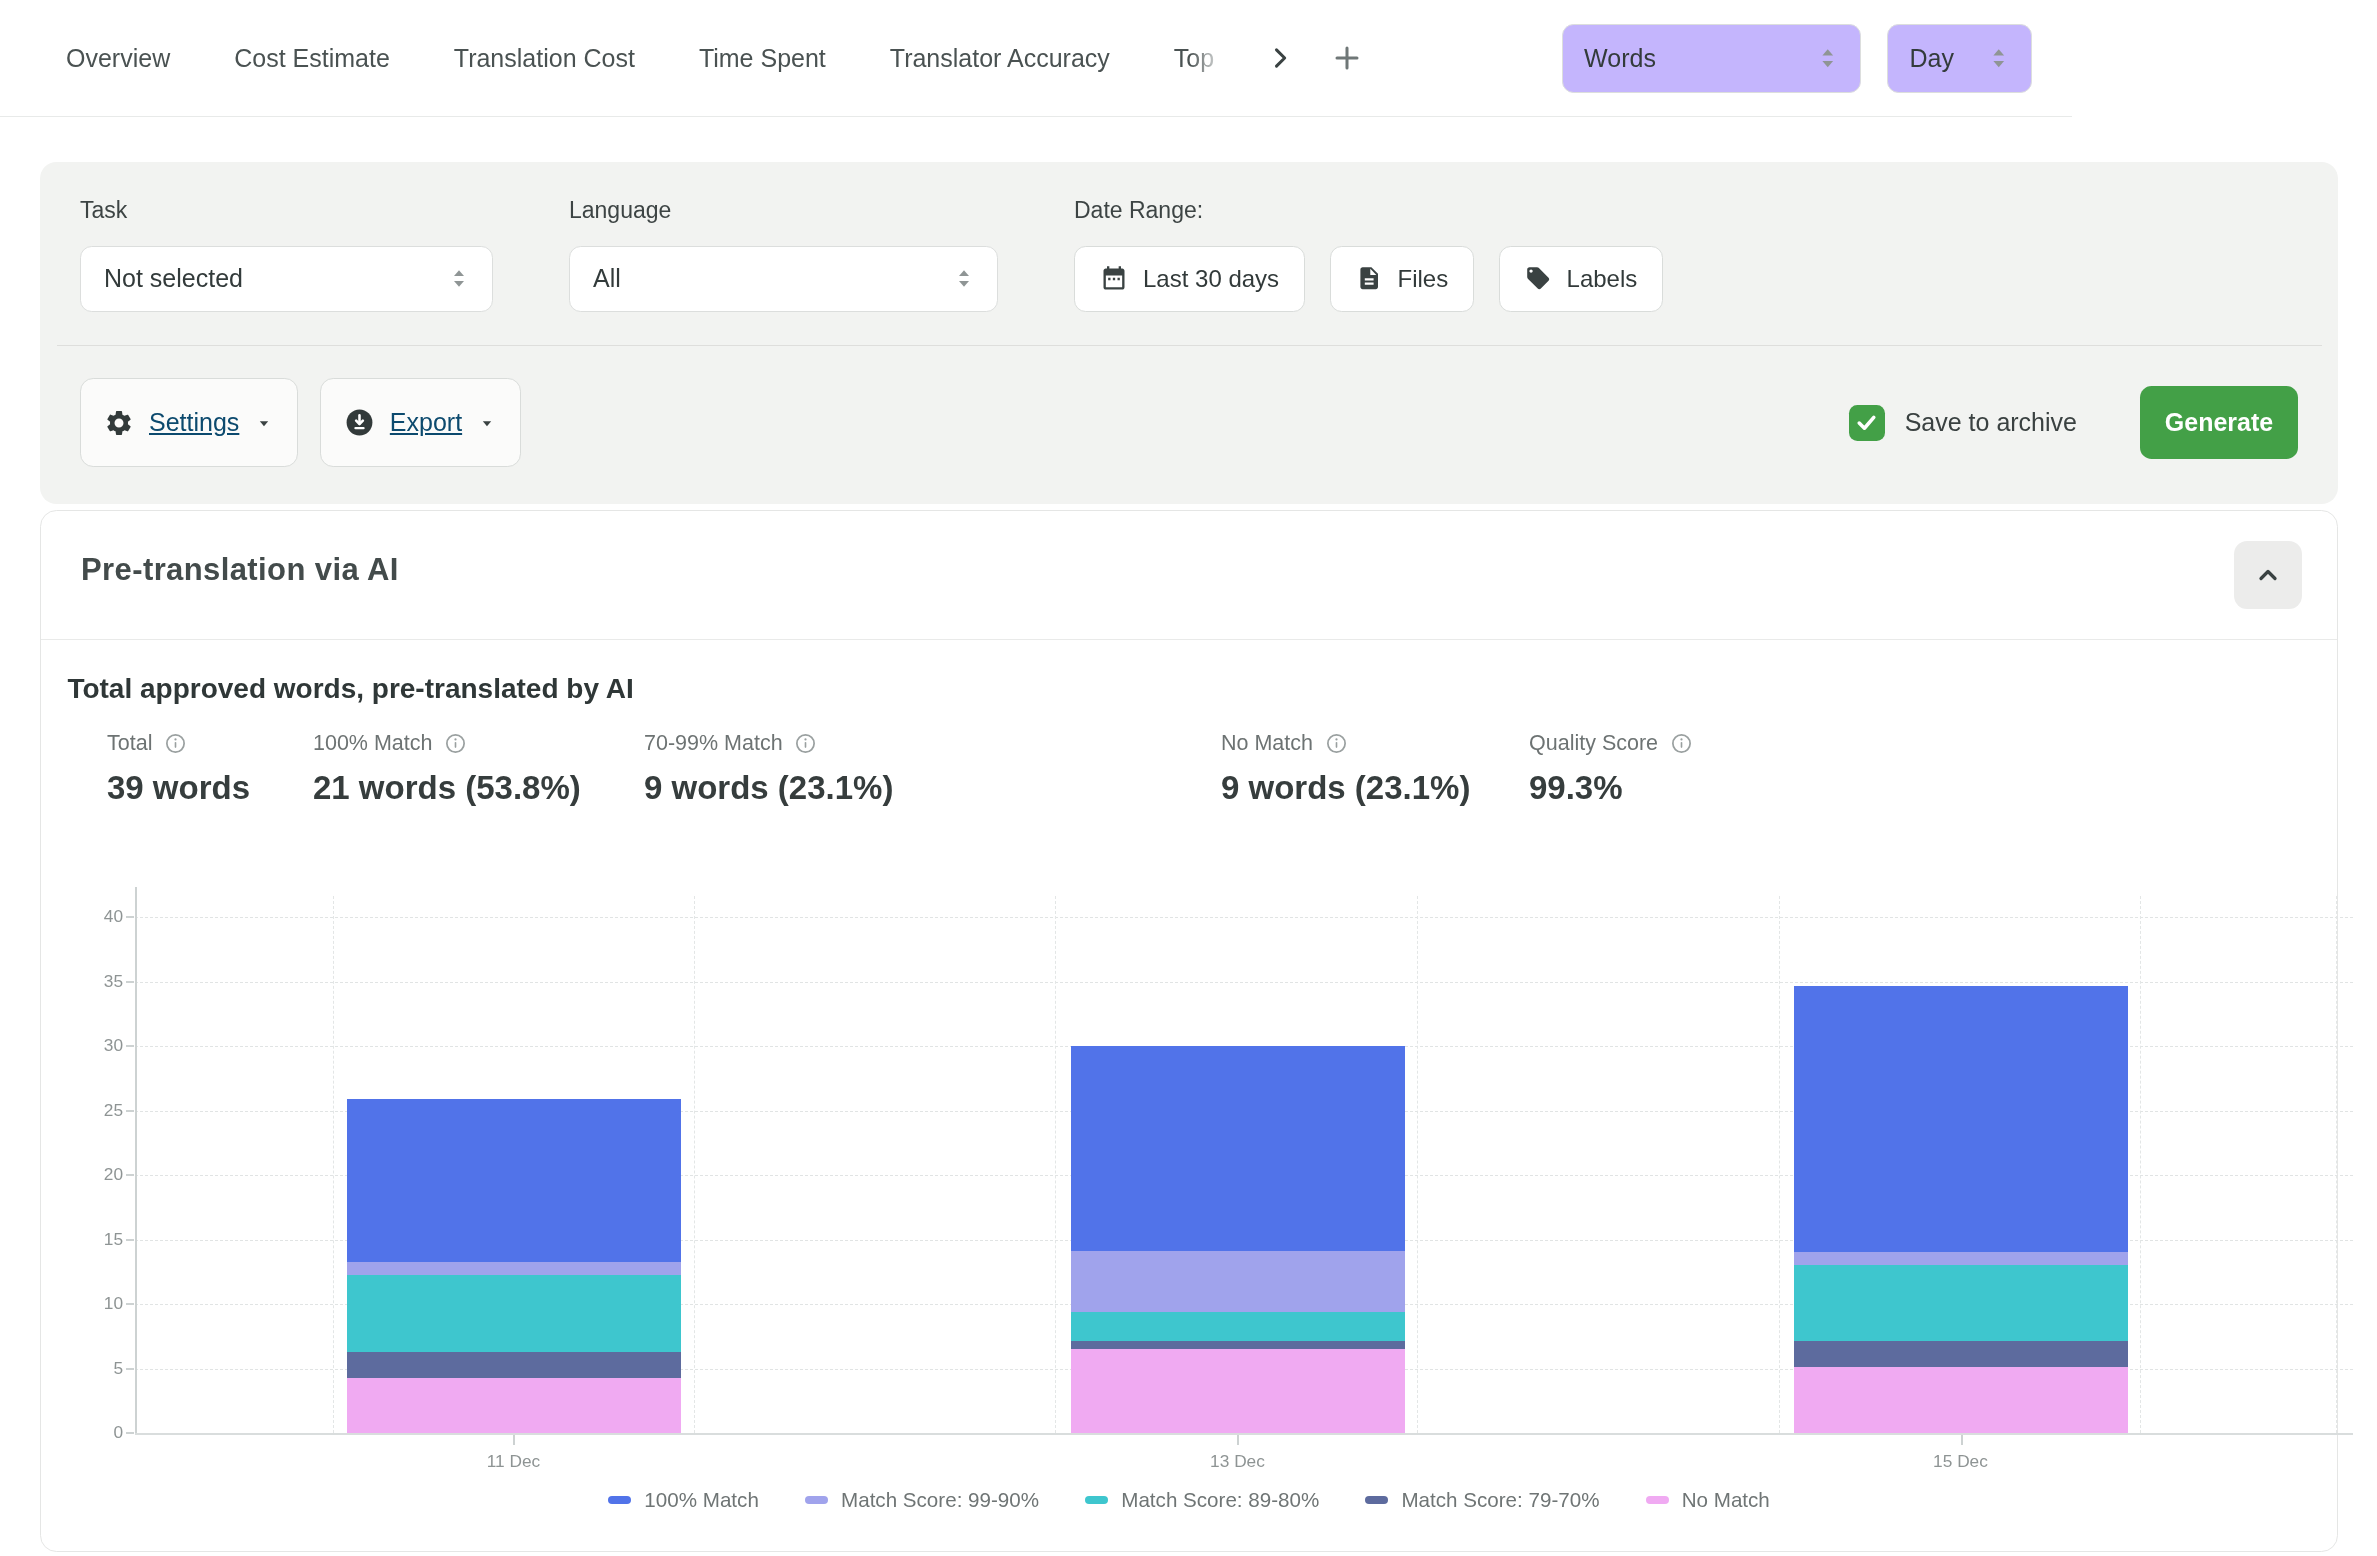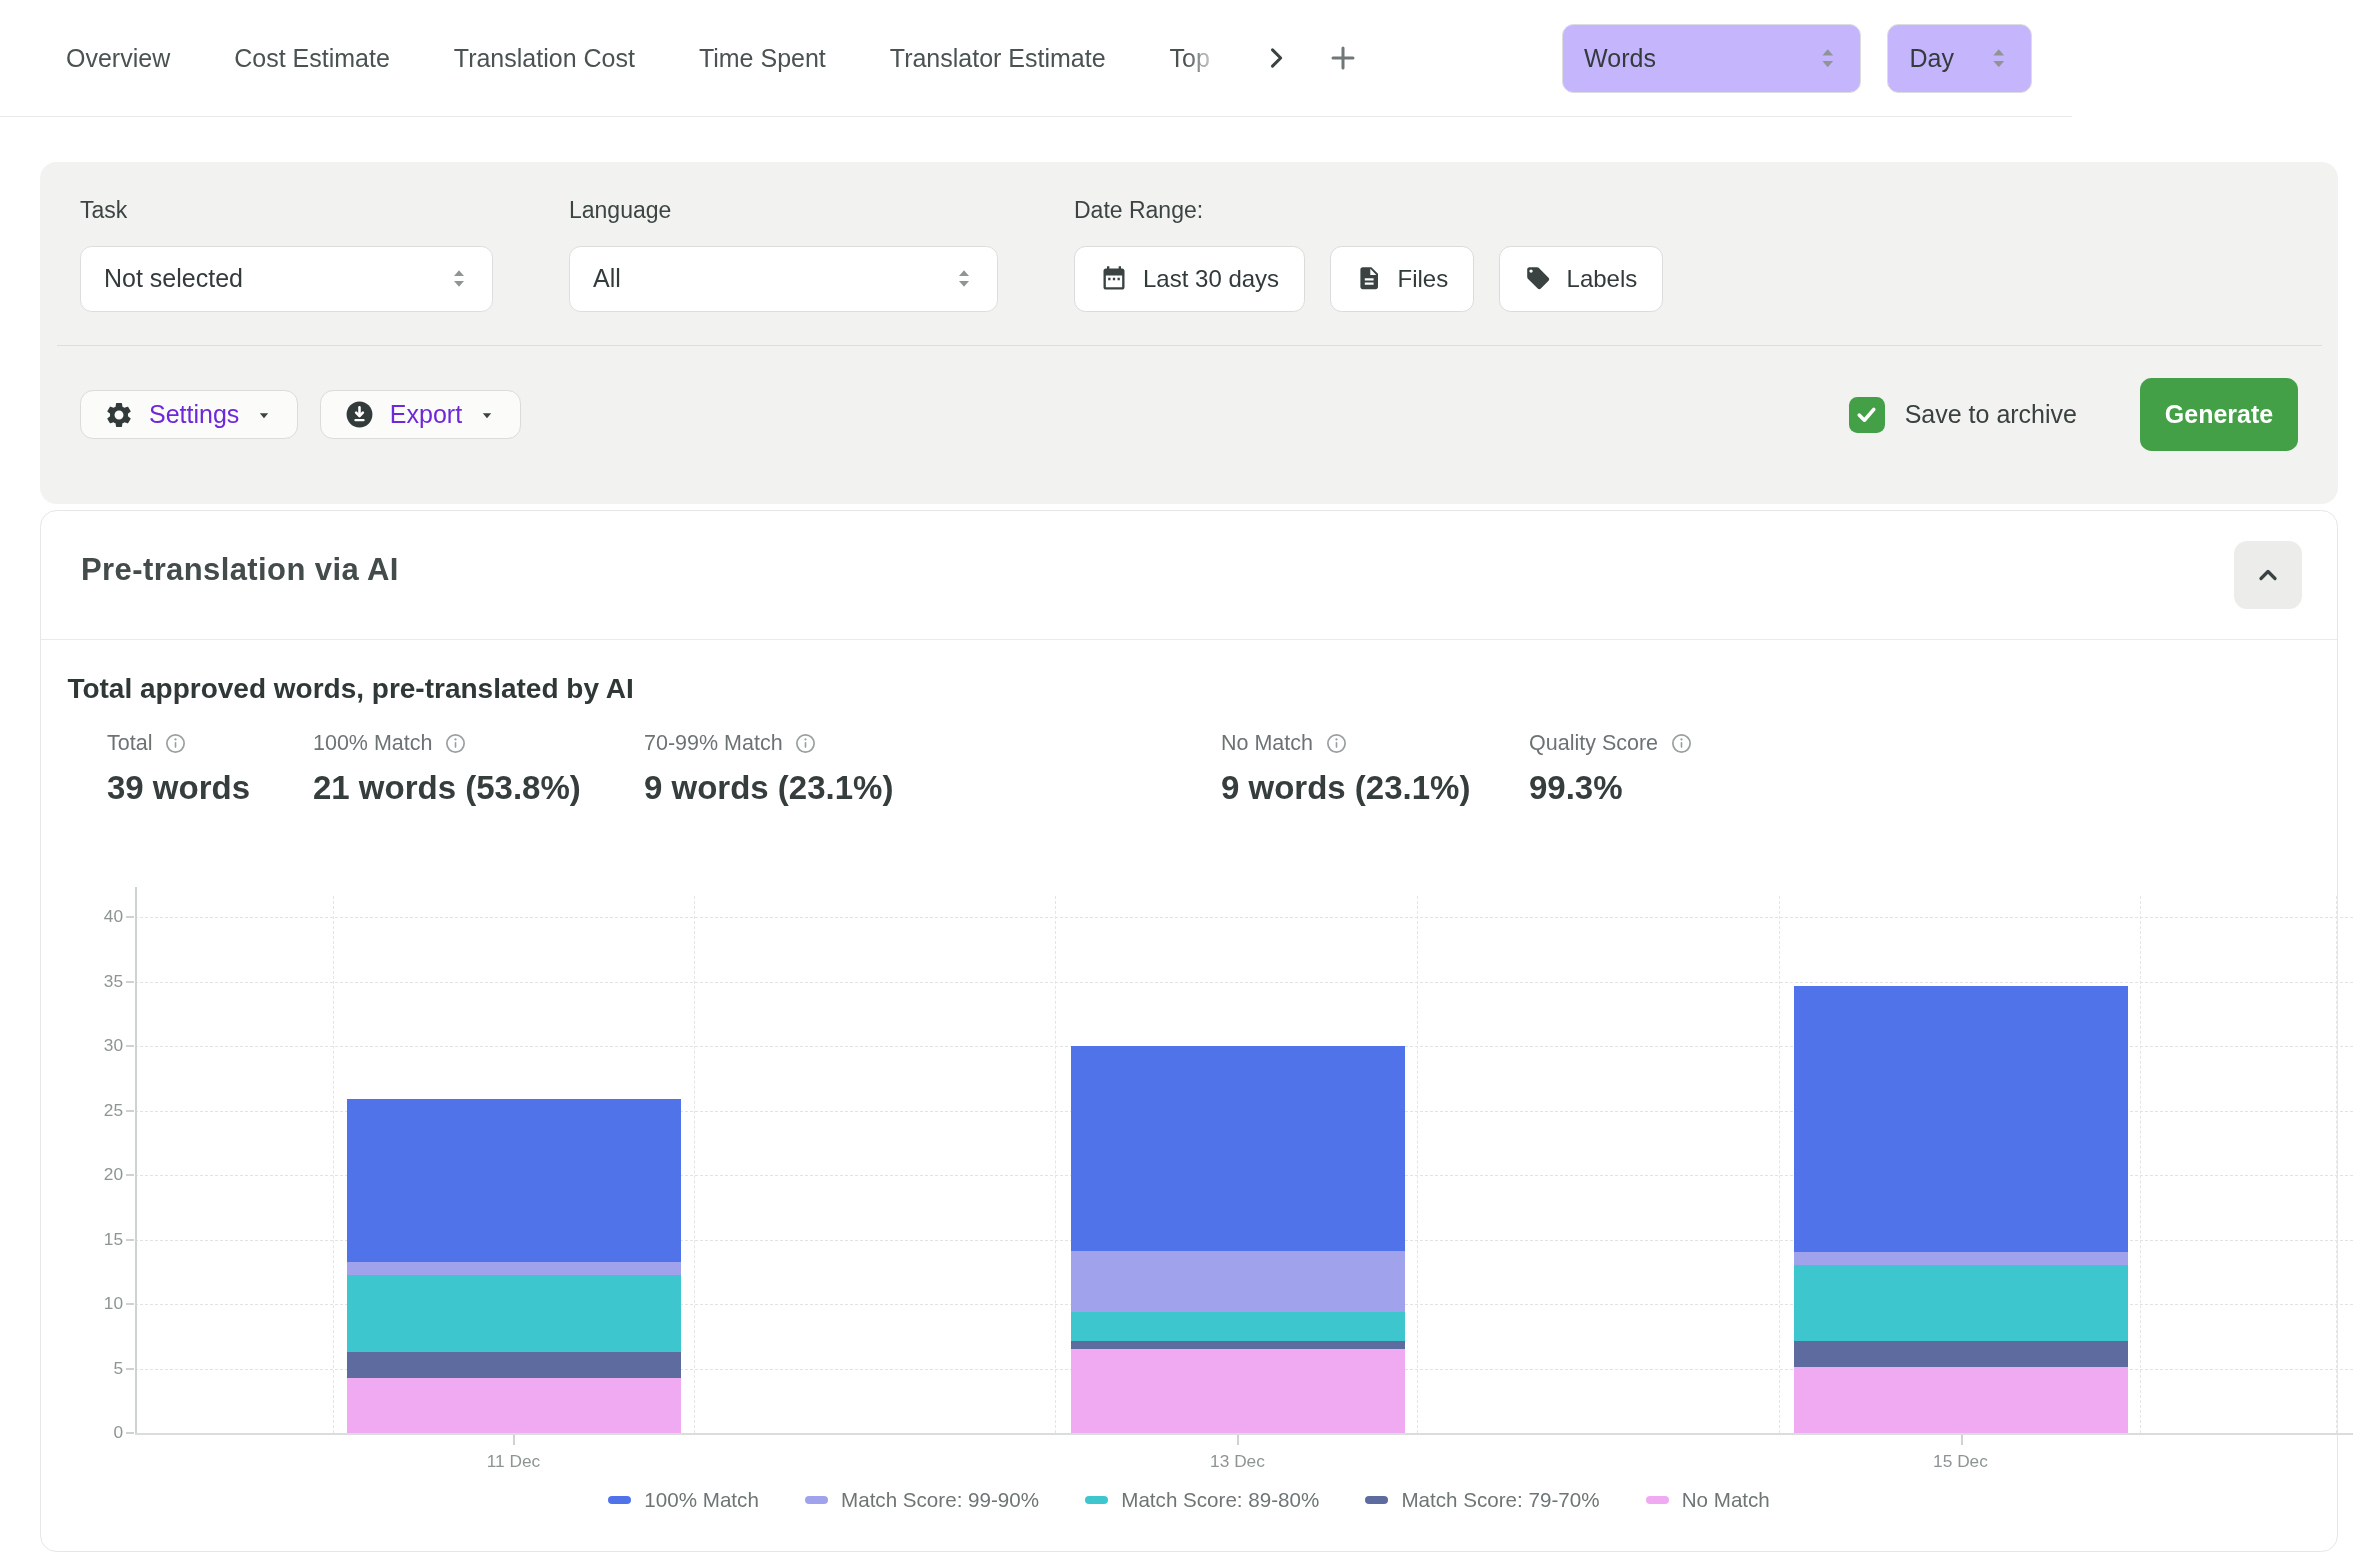--- a/index.html
+++ b/index.html
@@ -25,21 +25,21 @@
   .filter-card { position:absolute; left:40px; top:162px; width:2298px; height:342px; background:#f2f3f1; border-radius:16.5px; }
   .filter-row1 { position:absolute; left:40px; top:35px; right:40px; display:flex; align-items:flex-start; }
   .fgroup { display:flex; flex-direction:column; }
   .flabel { font-size:23px; color:#3d4444; margin-bottom:21.5px; }
   .fselect { height:66px; background:#fff; border:1.7px solid #dcdedd; border-radius:11.6px; display:flex; align-items:center; justify-content:space-between; padding:0 23px; font-size:25px; color:#333b3b; cursor:pointer; }
   .w500 { width:413px; } .w520 { width:429px; }
   .btn-row { display:flex; gap:25px; }
   .wbtn { height:66px; background:#fff; border:1.7px solid #d9dcda; border-radius:11.6px; display:flex; align-items:center; gap:15px; padding:0 25px; font-size:24px; color:#323a3a; cursor:pointer; white-space:nowrap; }
   .divider { position:absolute; left:16.5px; right:16.5px; top:183px; border-top:1.7px solid #dededc; }
   .filter-row2 { position:absolute; left:40px; right:40px; top:216px; display:flex; align-items:center; }
-  .drop-btn { height:49px; background:#fbfbfa; border:1.7px solid #d9dcda; border-radius:13.2px; display:flex; align-items:center; gap:15px; padding:0 23px; font-size:25px; color:#6d28d9; cursor:pointer; margin-right:21.5px; }
+  .drop-btn { height:89px; background:#fbfbfa; border:1.7px solid #d9dcda; border-radius:13.2px; display:flex; align-items:center; gap:15px; padding:0 23px; font-size:25px; color:#0c4a6e; cursor:pointer; margin-right:21.5px;text-decoration:underline; }
   .archive { margin-left:auto; display:flex; align-items:center; gap:20px; }
   .checkbox { width:36px; height:36px; background:#43a047; border-radius:8.3px; display:flex; align-items:center; justify-content:center; cursor:pointer; }
   .archive-label { font-size:25px; color:#3a4141; }
   .generate { margin-left:43px; width:158px; height:73px; background:#43a047; color:#fff; border:none; border-radius:11.6px; font-size:25px; font-weight:bold; cursor:pointer; font-family:"Liberation Sans",sans-serif; }
 
   
   .panel { position:absolute; left:40px; top:510px; width:2298px; height:1042px; background:#fff; border:1.7px solid #e5e6e5; border-radius:16.5px; }
   .panel-header { position:relative; height:129px; border-bottom:1.7px solid #e9eae9;text-decoration:underline; }
   .panel-title { position:absolute; left:40px; top:41px; font-size:31px; font-weight:bold; color:#434b4b; letter-spacing:0.4px; }
   .collapse-btn { position:absolute; right:35px; top:30px; width:68px; height:68px; background:#ececeb; border:none; border-radius:13.2px; display:flex; align-items:center; justify-content:center; cursor:pointer; }
@@ -74,21 +74,21 @@
 <div class="page">
 
   <div class="notch"></div>
 
   <div class="tabbar">
     <div class="tabs" id="tab-list">
         <div class="tab">Overview</div>
         <div class="tab">Cost Estimate</div>
         <div class="tab">Translation Cost</div>
         <div class="tab">Time Spent</div>
-        <div class="tab">Translator Estimate</div>
+        <div class="tab">Translator Accuracy</div>
         <div class="tab truncated">Top</div>
       </div>
 
     <button class="icon-btn">
       <span>
         <svg width="28" height="28" viewBox="0 0 24 24" fill="none" stroke="#3a4242" stroke-width="2.6" stroke-linecap="round" stroke-linejoin="round">
             <polyline points="9 5 16 12 9 19"></polyline>
           </svg>
       </span>
     </button>

